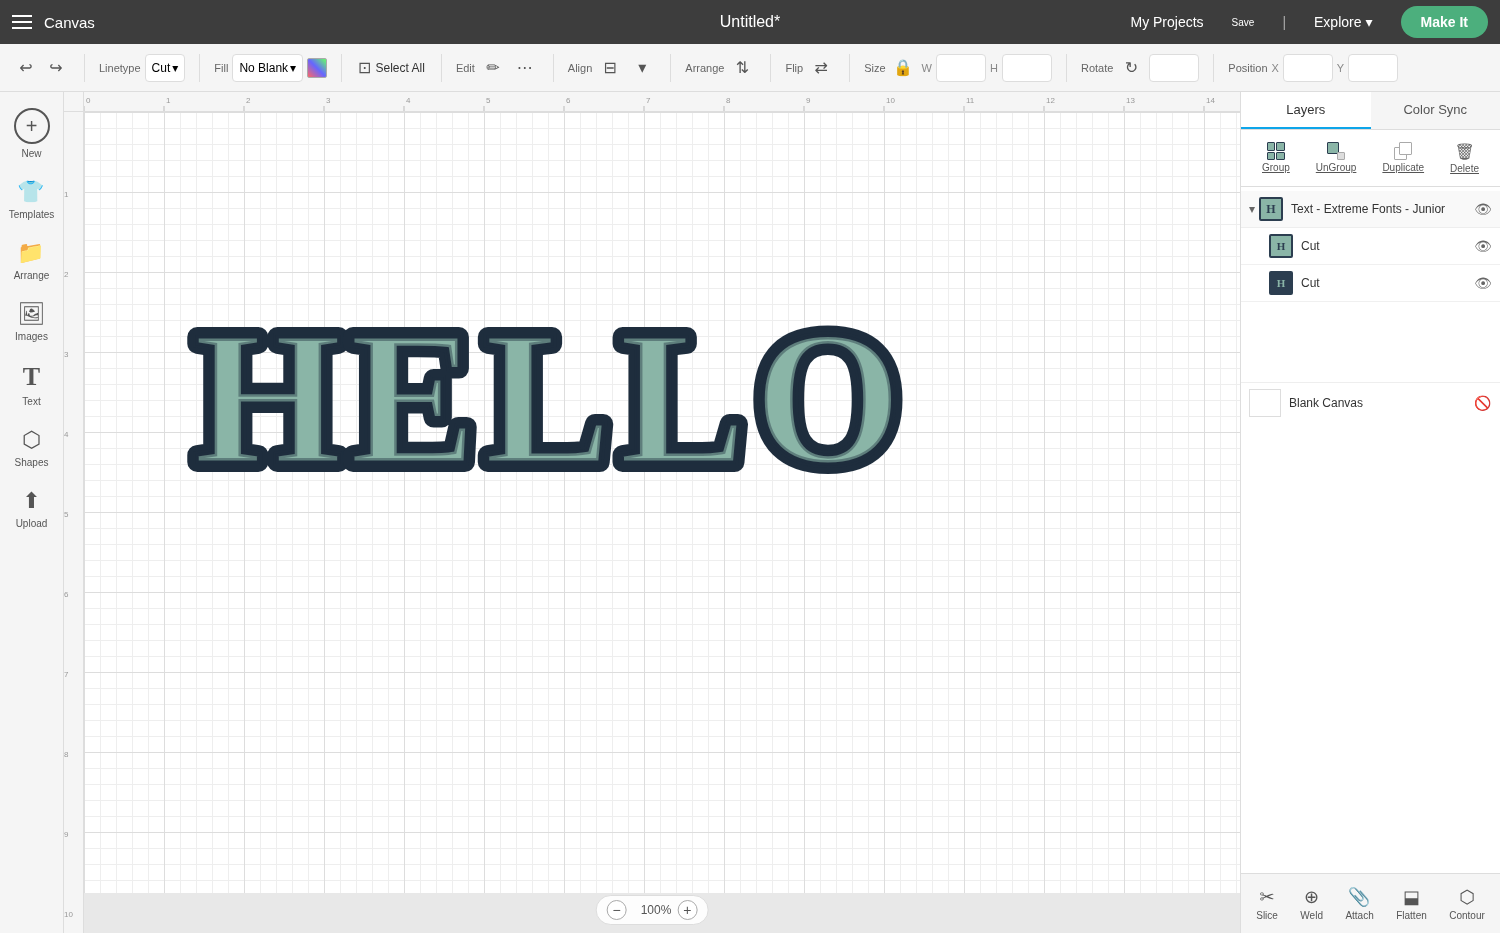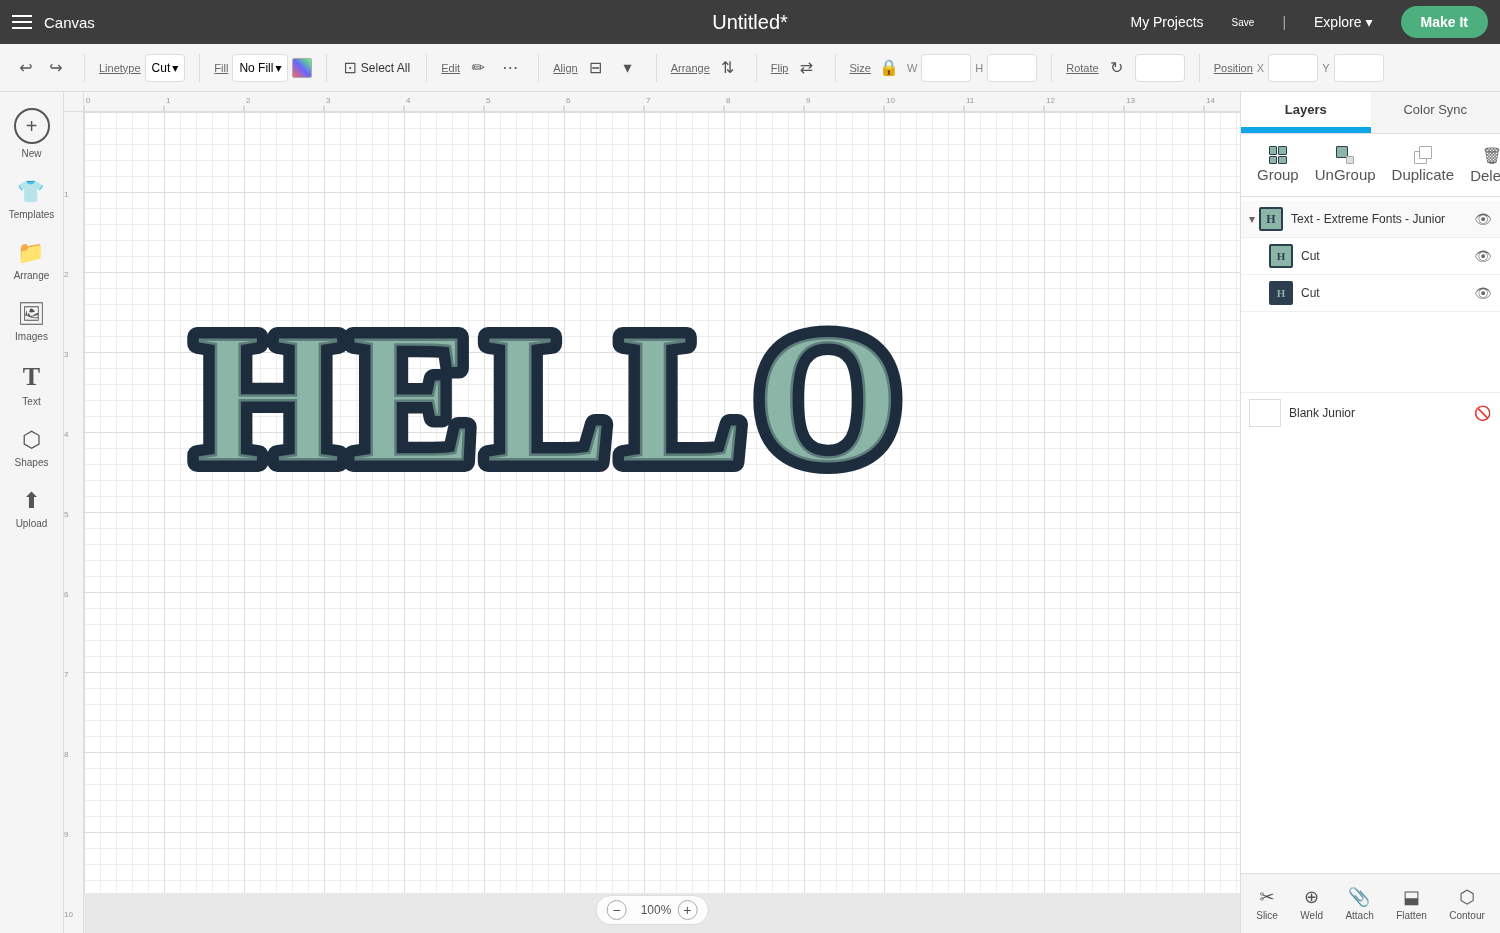--- a/index.html
+++ b/index.html
@@ -12,41 +12,41 @@
       display: flex;
       align-items: center;
       padding: 0 12px;
       color: white;
       position: relative;
     }
     .nav-left { display: flex; align-items: center; gap: 12px; }
     .hamburger { display: flex; flex-direction: column; gap: 4px; cursor: pointer; }
     .hamburger span { width: 20px; height: 2px; background: white; display: block; }
     .canvas-label { color: white; font-size: 15px; font-weight: 500; }
-    .nav-center { position: absolute; left: 50%; transform: translateX(-50%); color: white; font-size: 20px; }
+    .nav-center { position: absolute; left: 50%; transform: translateX(-50%); color: white; font-size: 16px; }
     .nav-right { margin-left: auto; display: flex; align-items: center; gap: 28px; }
     .nav-link { color: white; font-size: 14px; cursor: pointer; text-decoration: none; }
     .nav-save { color: white; font-size: 10px; cursor: pointer; }
     .nav-divider { color: #aaa; font-size: 14px; }
     .explore-btn { display: flex; align-items: center; gap: 4px; color: white; font-size: 14px; cursor: pointer; }
     .make-it-btn { background: #4caf7d; color: white; border: none; border-radius: 20px; padding: 8px 20px; font-size: 14px; font-weight: 600; cursor: pointer; }
 
     
     .toolbar {
       height: 48px;
       background: #f5f5f5;
       border-bottom: 1px solid #ddd;
       display: flex;
       align-items: center;
       padding: 0 8px;
       gap: 6px;
     }
     .toolbar-group { display: flex; align-items: center; gap: 4px; padding: 0 4px; }
     .toolbar-divider { width: 1px; height: 28px; background: #ddd; margin: 0 4px; }
-    .toolbar-label { font-size: 11px; color: #666; text-decoration: underline; }
+    .toolbar-label { font-size: 11px; color: #666; }
     .toolbar-select { display: flex; align-items: center; gap: 2px; border: 1px solid #ddd; border-radius: 4px; padding: 2px 6px; font-size: 12px; background: white; cursor: pointer; height: 28px; }
     .toolbar-icon-btn { width: 28px; height: 28px; border: none; background: none; cursor: pointer; display: flex; align-items: center; justify-content: center; font-size: 16px; color: #555; border-radius: 4px; }
     .undo-redo { display: flex; gap: 2px; }
     .select-all-btn { display: flex; align-items: center; gap: 4px; font-size: 12px; color: #333; cursor: pointer; padding: 4px 6px; border-radius: 4px; }
     .toolbar-input { width: 50px; height: 28px; border: 1px solid #ddd; border-radius: 4px; padding: 0 4px; font-size: 12px; text-align: center; }
     .toolbar-label-sm { font-size: 11px; color: #888; }
 
     
     .main-layout {
       display: flex;
@@ -178,42 +178,42 @@
       text-align: center;
       padding: 10px;
       font-size: 13px;
       cursor: pointer;
       background: #f5f5f5;
       color: #555;
     }
     .panel-tab.active {
       background: white;
       color: #333;
-      font-weight: 700;
-      border-bottom: 6px solid #0ea5e9;
+      font-weight: 400;
+      border-bottom: 2px solid #0ea5e9;
     }
 
     
     .layer-tools {
       display: flex;
       justify-content: space-around;
       padding: 8px;
       border-bottom: 1px solid #ddd;
       background: white;
     }
     .layer-tool {
       display: flex;
       flex-direction: column;
       align-items: center;
       gap: 2px;
       cursor: pointer;
       padding: 4px 8px;
       border-radius: 4px;
     }
-    .layer-tool .label { font-size: 15px; color: #555; }
+    .layer-tool .label { font-size: 10px; color: #555; text-decoration: underline; }
 
     
     .layer-list { flex: 1; overflow-y: auto; background: white; padding: 4px 0; }
 
     .layer-group-header {
       display: flex;
       align-items: center;
       padding: 6px 8px;
       cursor: pointer;
       background: #f9f9f9;
@@ -347,21 +347,21 @@
     <div class="toolbar-select">
       <span>Cut</span>
       <span>▾</span>
     </div>
   </div>
   <div class="toolbar-divider"></div>
 
   <div class="toolbar-group">
     <span class="toolbar-label">Fill</span>
     <div class="toolbar-select">
-      <span>No Fill</span>
+      <span>No Blank</span>
       <span>▾</span>
     </div>
     <button class="toolbar-icon-btn" style="width:20px;height:20px;background:linear-gradient(45deg,#f66,#66f,#6f6);border-radius:2px;border:1px solid #aaa;"></button>
   </div>
   <div class="toolbar-divider"></div>
 
   <div class="select-all-btn">
     <span style="font-size:16px;color:#555;">⊡</span>
     <span>Select All</span>
   </div>
@@ -598,21 +598,21 @@
       <div class="layer-item">
         <div class="layer-thumb-dark">H</div>
         <span class="layer-item-name">Cut</span>
         <span class="layer-eye">👁</span>
       </div>
 
       <div style="flex:1;min-height:80px;"></div>
 
       <div class="blank-canvas-item">
         <div class="blank-canvas-thumb"></div>
-        <span class="blank-canvas-name">Blank Junior</span>
+        <span class="blank-canvas-name">Blank Canvas</span>
         <span class="eye-slash">🚫</span>
       </div>
     </div>
 
     <div class="bottom-actions">
       <div class="action-btn">
         <span class="icon">✂</span>
         <span class="label">Slice</span>
       </div>
       <div class="action-btn">

